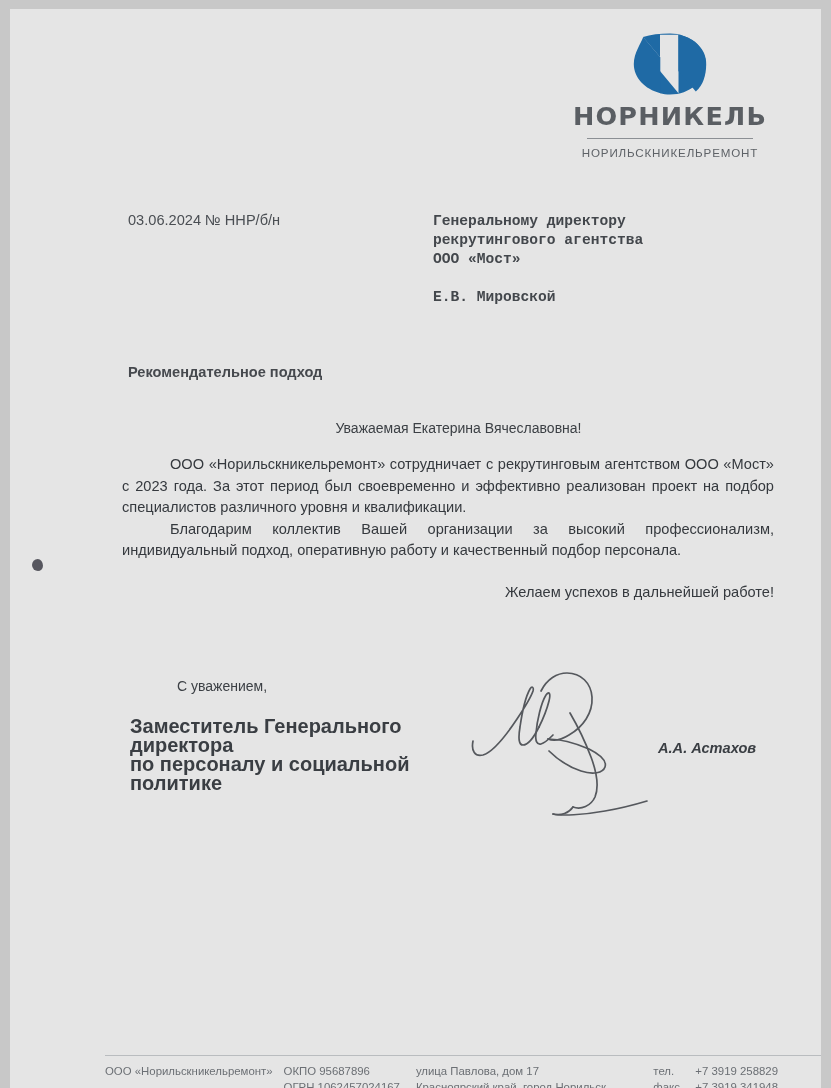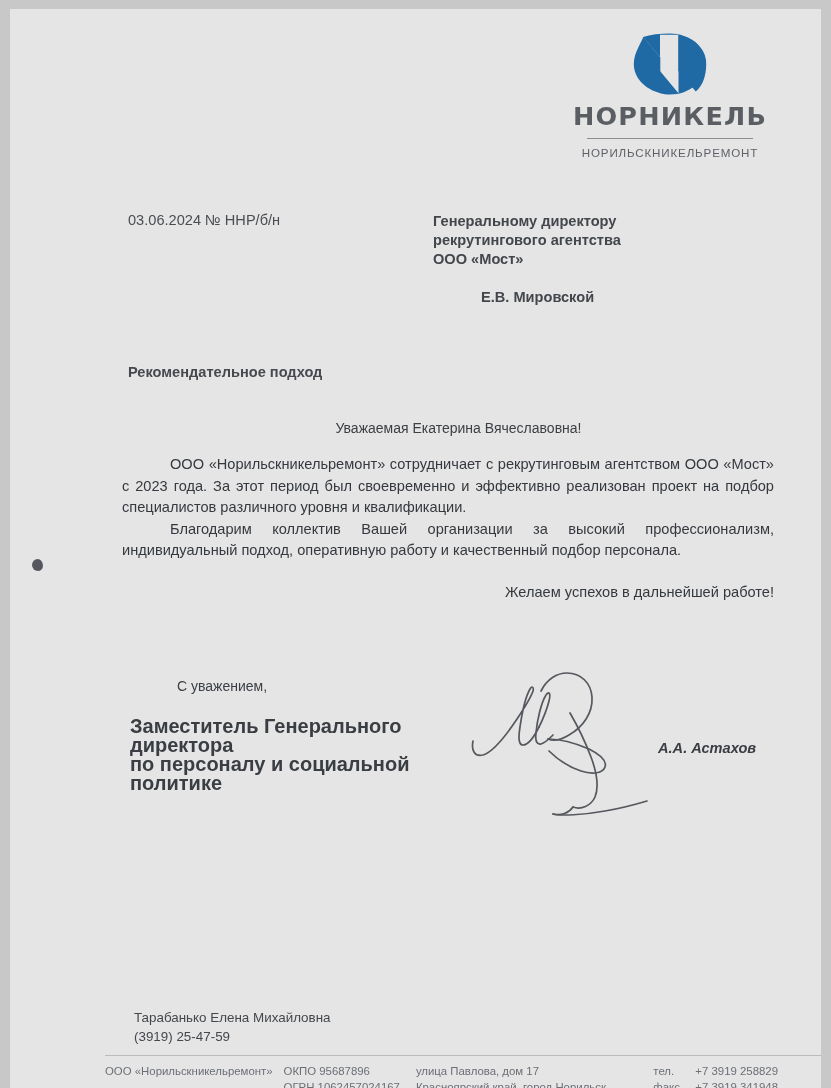--- a/index.html
+++ b/index.html
@@ -67,24 +67,24 @@
   }
   #addressee {
     position: absolute;
     left: 423px;
     top: 203px;
     width: 340px;
     font-size: 14.6px;
     font-weight: bold;
     color: #43474c;
     line-height: 19px;
+    font-family: Liberation Mono, monospace;
   }
   #addressee-person {
     margin-top: 19px;
-    margin-left: 48px;
   }
 
   
   #letter-title {
     position: absolute;
     left: 118px;
     top: 355px;
     font-size: 14.6px;
     font-weight: bold;
     color: #46494e;
@@ -279,24 +279,20 @@
                C138 104 128 106 116 102 C104 98 92 90 84 82"></path>
       <path d="M105 44 C112 56 120 72 126 88 C132 104 134 118 130 128
                C126 137 116 141 108 138"></path>
       <path d="M108 138 C104 144 96 147 88 145"></path>
       <path d="M88 145 C96 147 118 146 140 142 C158 139 172 135 182 132"></path>
     </g>
   </svg>
 
   <div id="signer-name">А.А. Астахов</div>
 
-  <div id="executor">
-    <div>Тарабанько Елена Михайловна</div>
-    <div>(3919) 25-47-59</div>
-  </div>
 
   <div id="footer-rule"></div>
   <div id="footer">
     <div class="fcol fcol-company">
       <div>ООО «Норильскникельремонт»</div>
     </div>
     <div class="fcol fcol-reg">
       <div>ОКПО 95687896</div>
       <div>ОГРН 1062457024167</div>
     </div>

